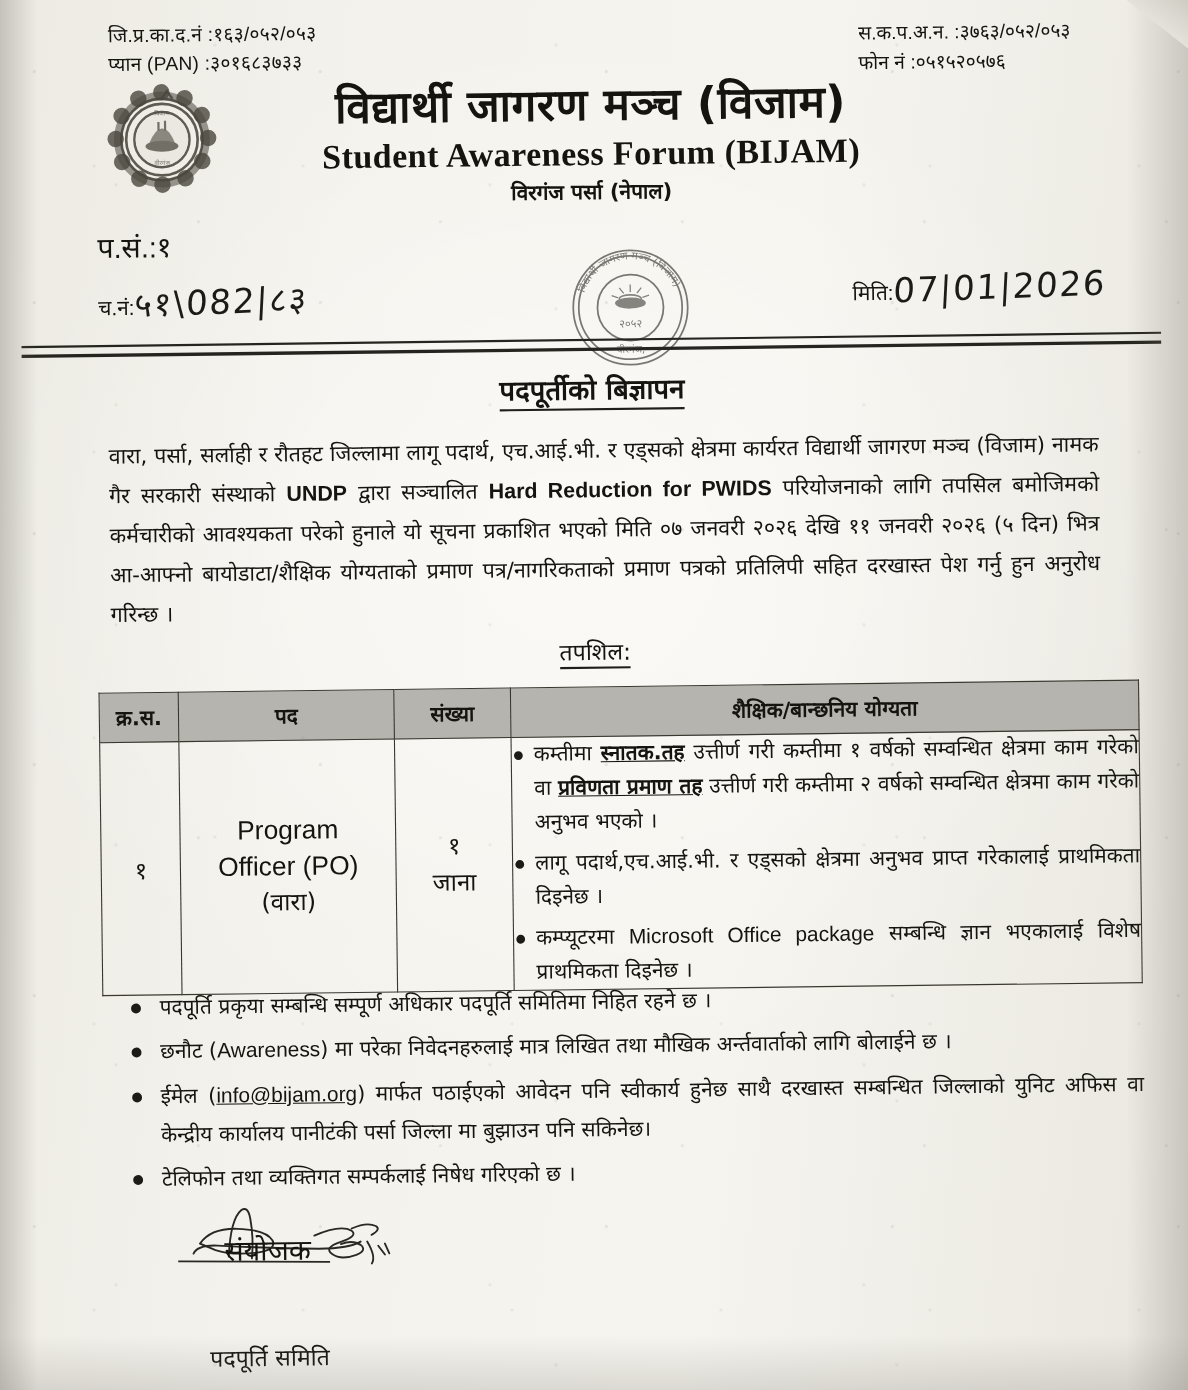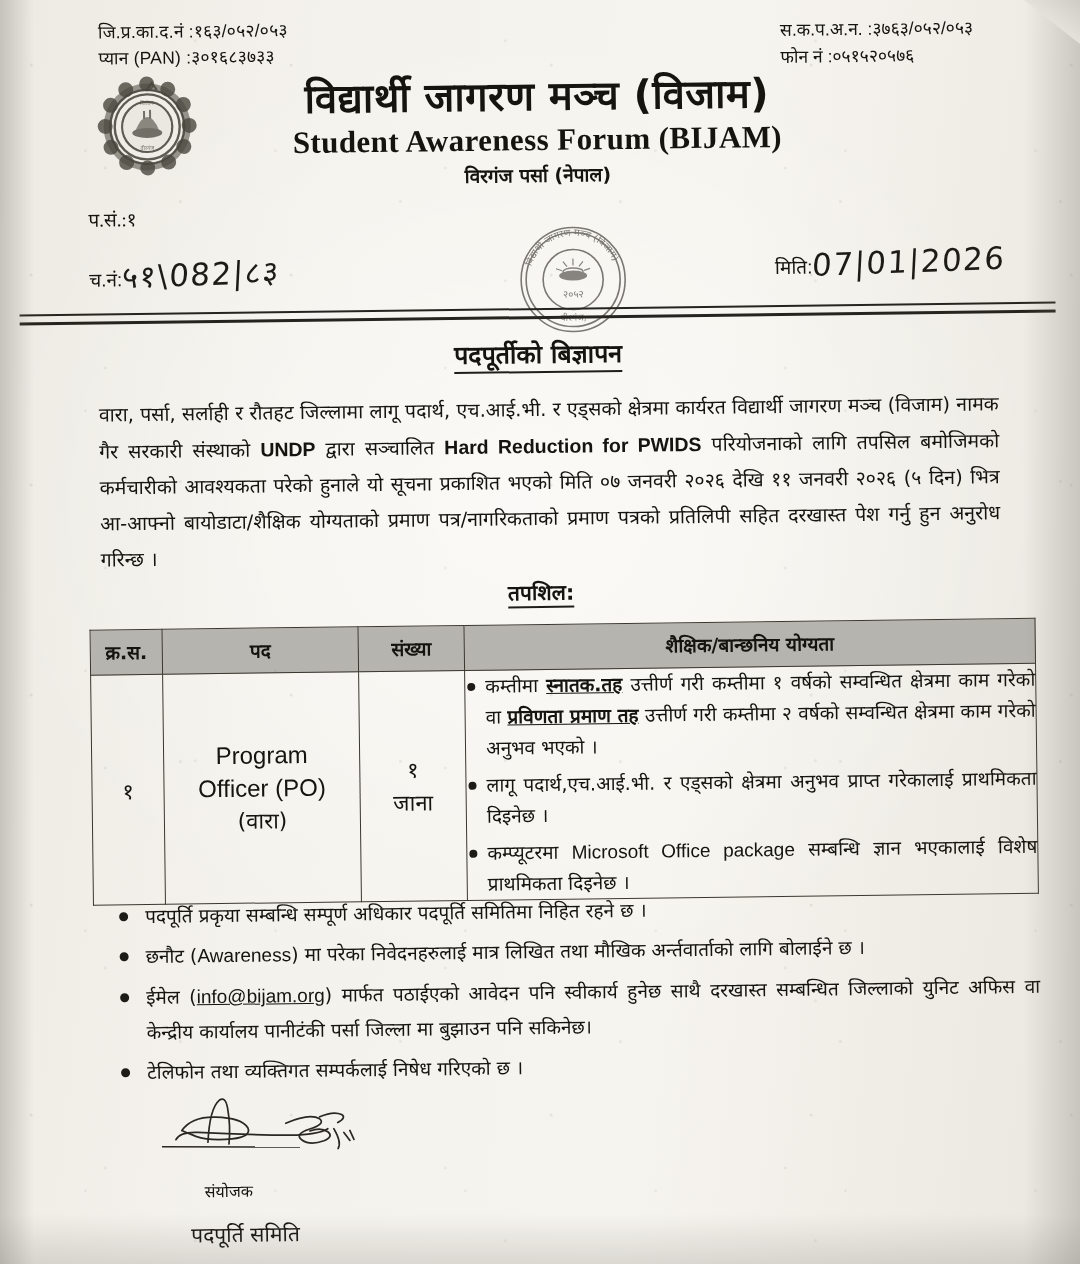--- a/index.html
+++ b/index.html
@@ -107,22 +107,21 @@
   .title-addr {
     font-family: "DejaVu Sans", sans-serif;
     font-weight: 700;
     font-size: 19px;
     line-height: 30px;
   }
 
   .ref-ps {
     position: absolute;
     left: 92px; top: 201px;
-    font-size: 19px;
-    font-family: Liberation Serif, serif;
+    font-size: 26px;
   }
   .ref-cn {
     position: absolute;
     left: 92px; top: 248px;
     font-size: 19px;
     display: flex;
     align-items: baseline;
   }
   .hand {
     font-family: "DejaVu Sans", sans-serif;
@@ -188,21 +187,21 @@
   .en { font-family: "Liberation Sans", sans-serif; font-weight: 700; }
 
   .tapasil {
     position: absolute;
     left: 0; top: 578px;
     width: 1080px;
     text-align: center;
   }
   .tapasil span {
     font-family: "DejaVu Sans", sans-serif;
-    font-weight: 700;
+    font-weight: 400;
     font-size: 21px;
     border-bottom: 2px solid #201e19;
     padding-bottom: 1px;
   }
 
   
   table.spec {
     position: absolute;
     left: 88px; top: 624px;
     width: 946px;
@@ -302,23 +301,23 @@
   }
 
   
   .sig-svg {
     position: absolute;
     left: 140px; top: 1086px;
     width: 280px; height: 80px;
   }
   .sig-role {
     position: absolute;
-    left: 196px; top: 1176px;
+    left: 196px; top: 1114px;
     font-family: Liberation Sans, sans-serif;
-    font-size: 16px;
+    font-size: 26px;
   }
   .sig-body {
     position: absolute;
     left: 182px; top: 1216px;
     font-family: "DejaVu Sans", sans-serif;
     font-size: 21px;
   }
   
   .speckle {
     position: absolute;

